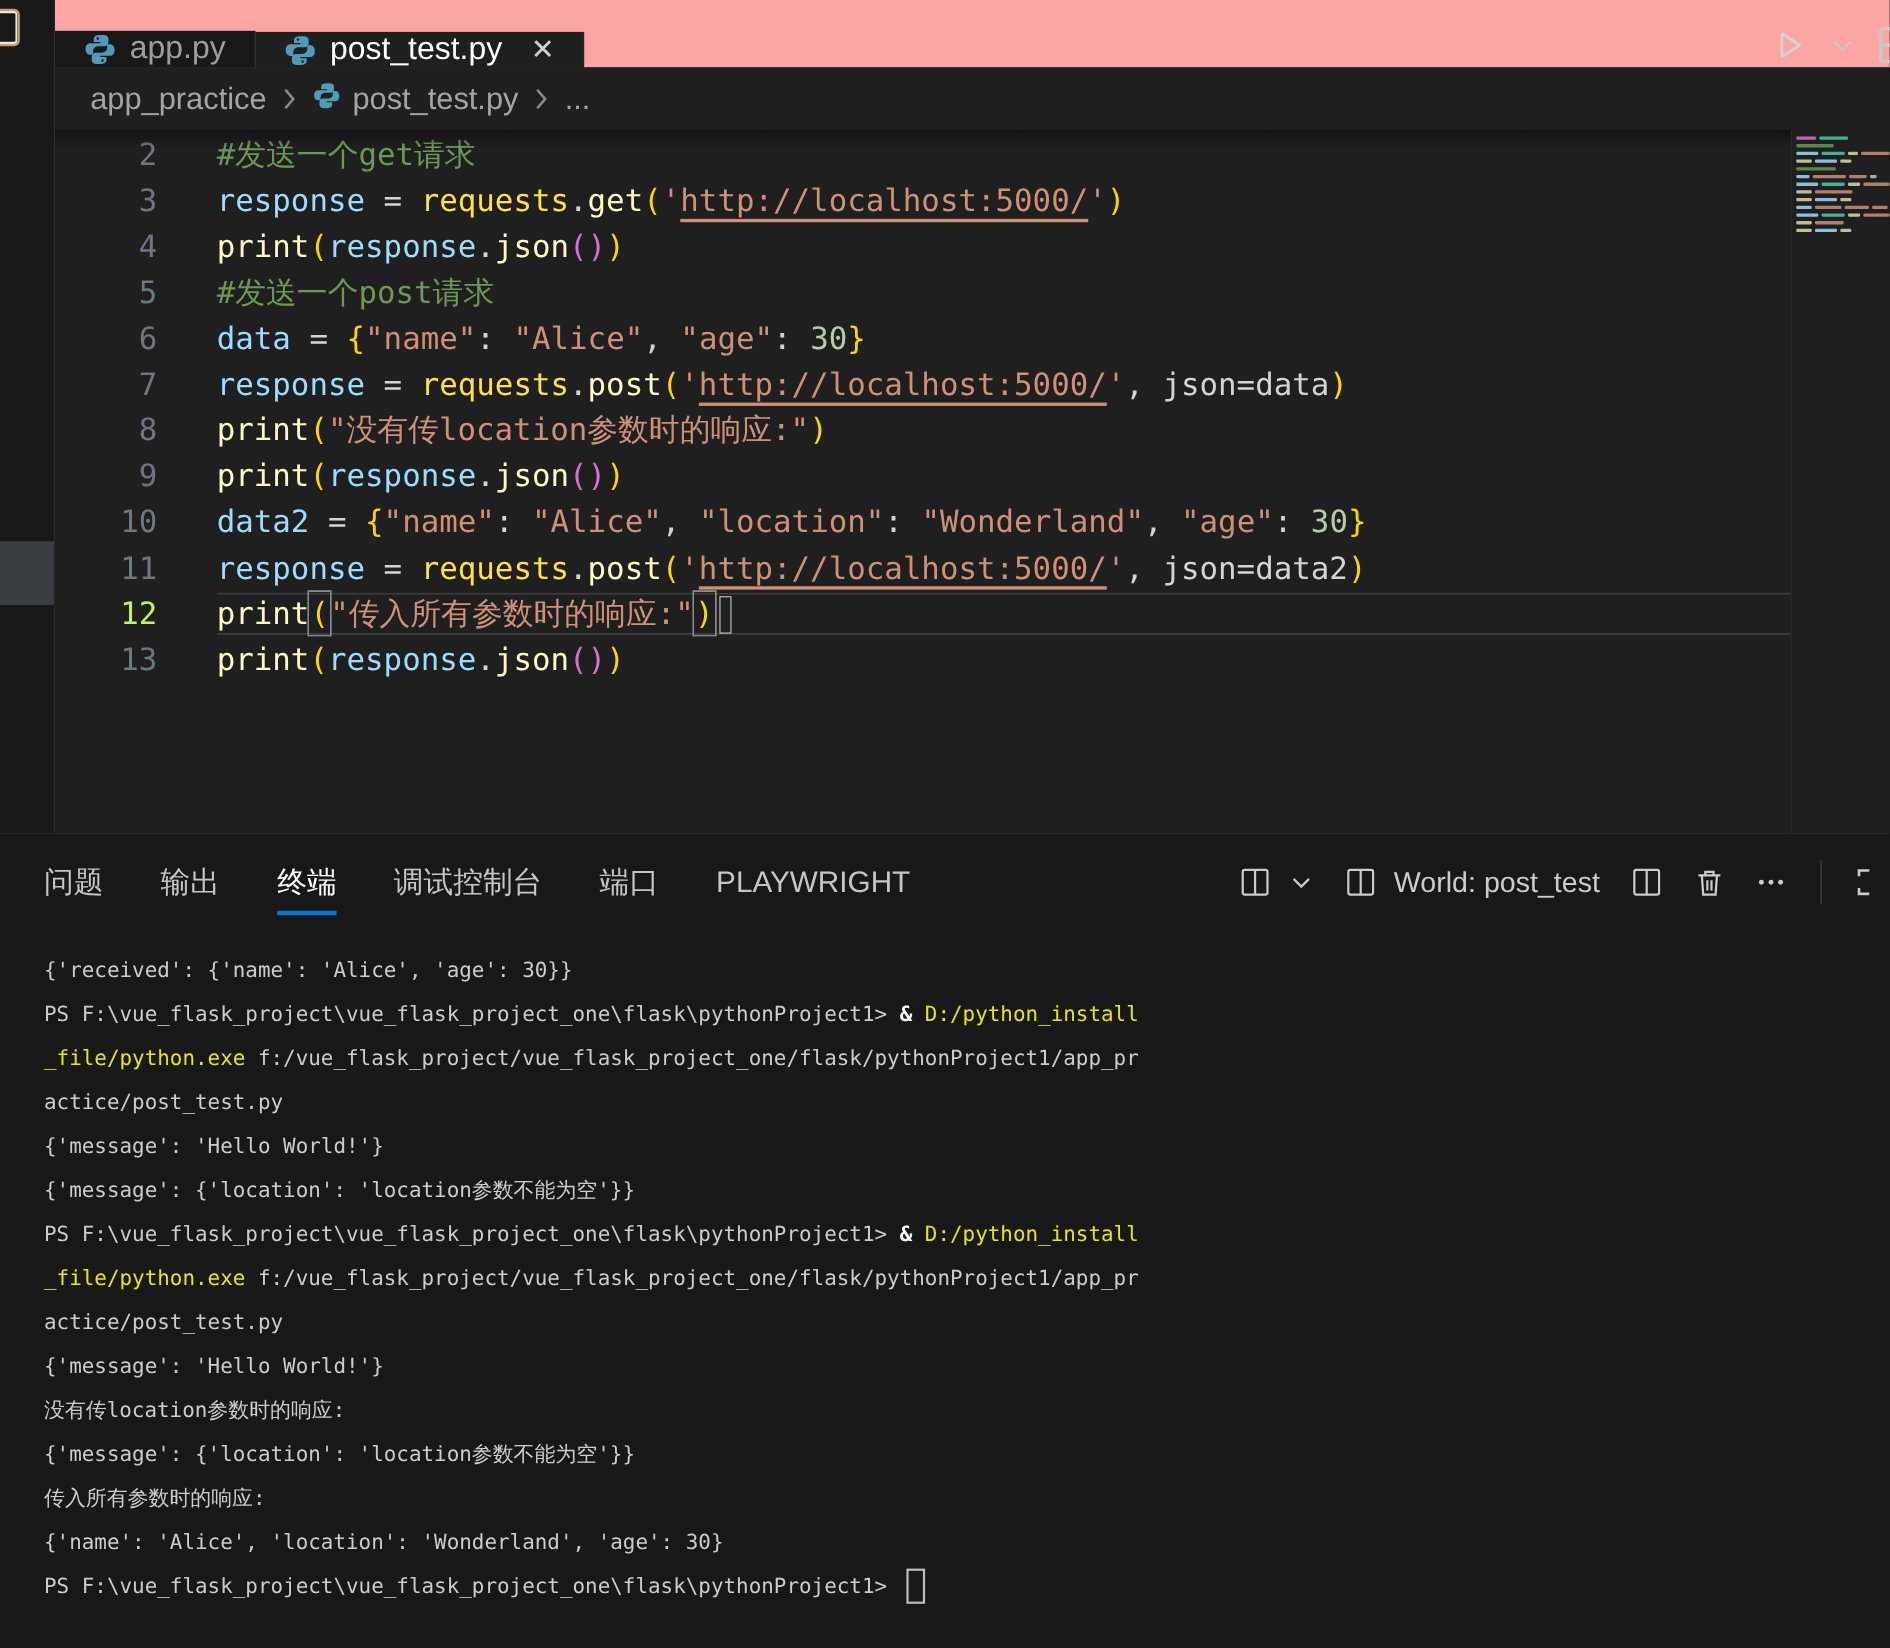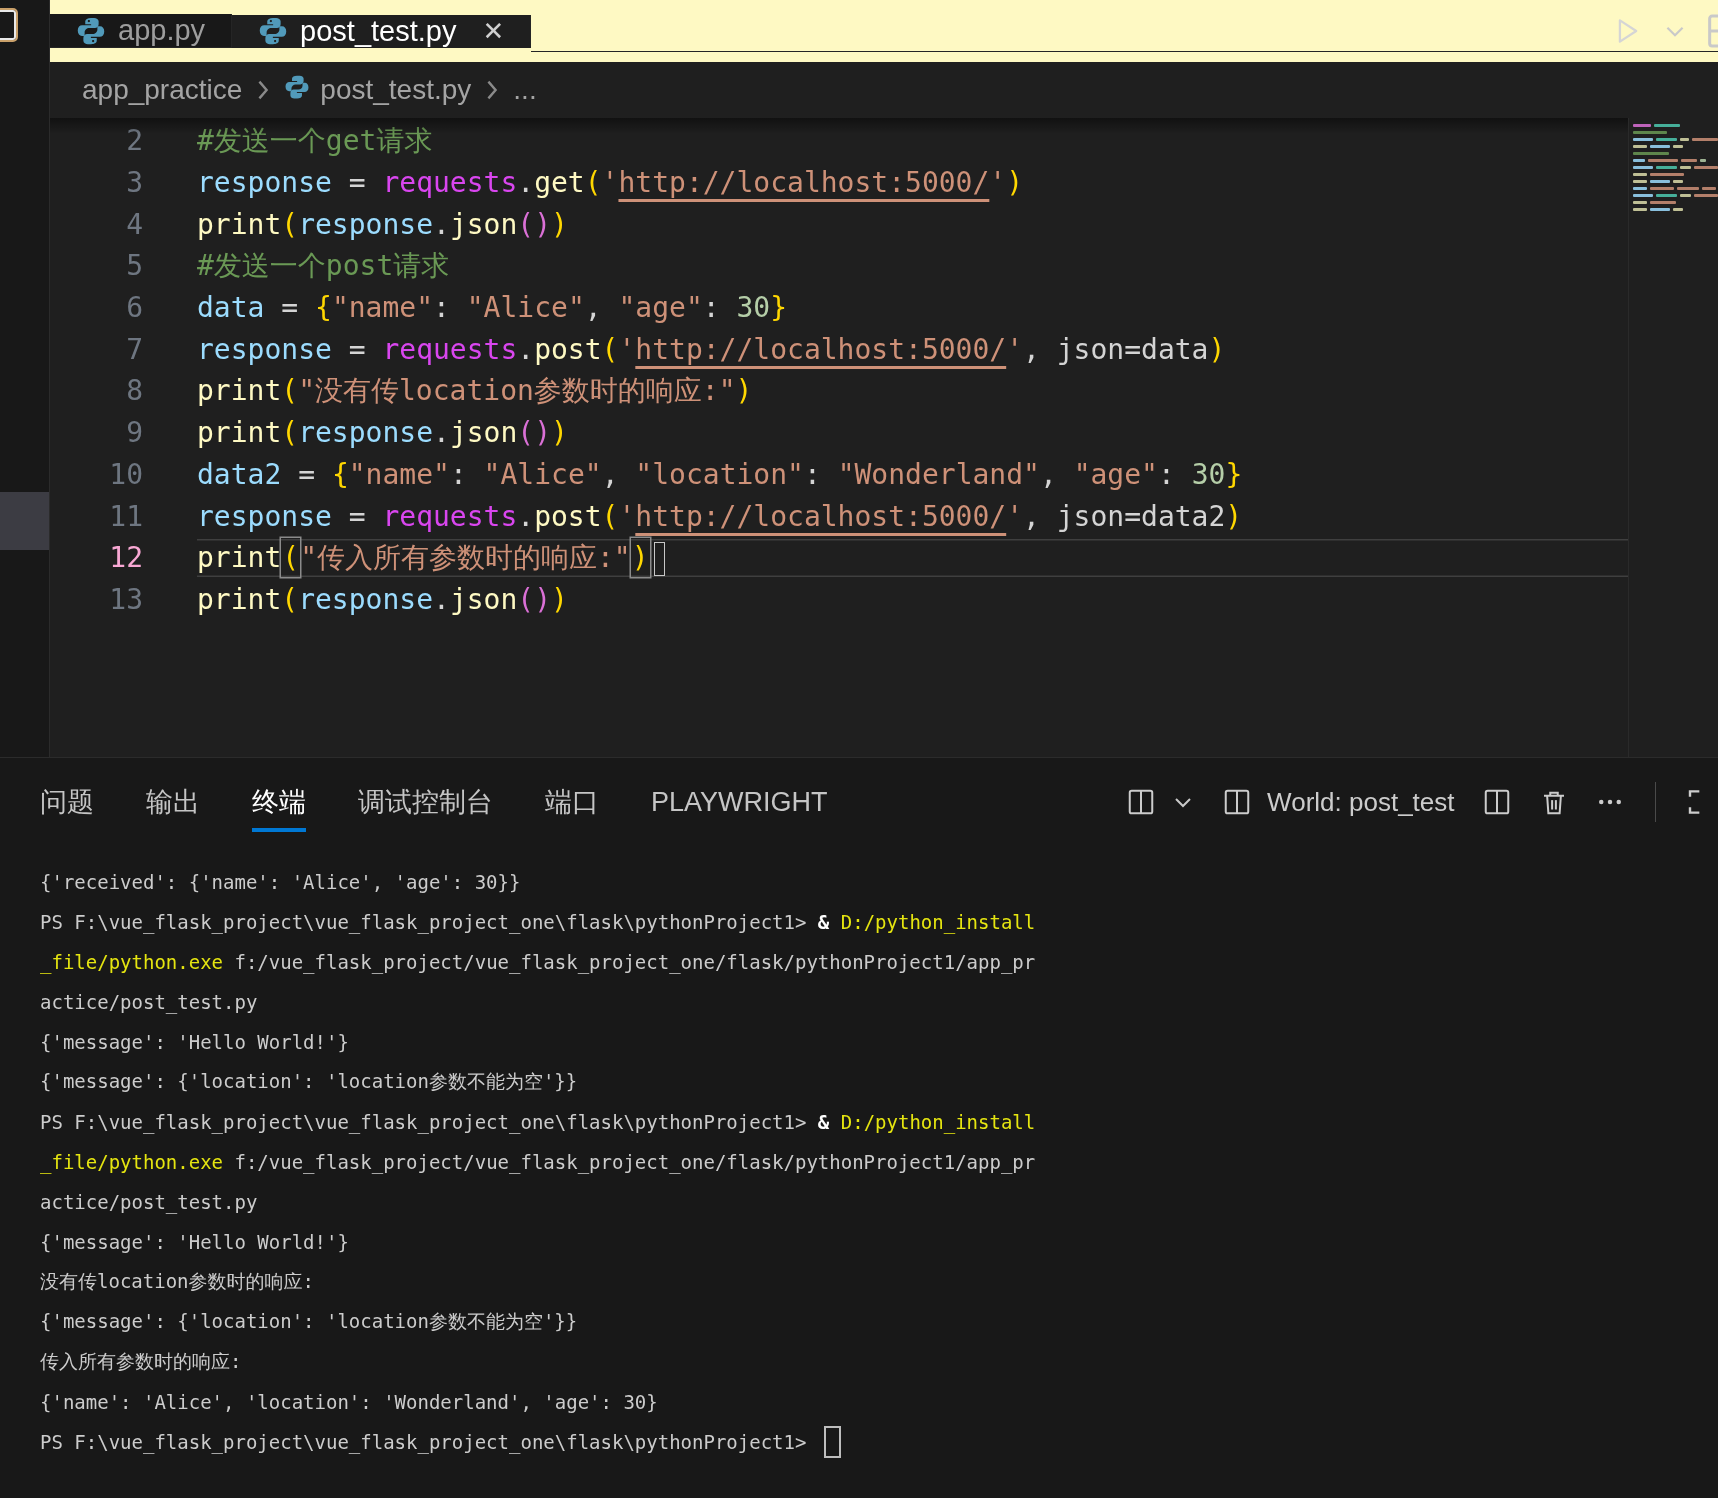--- a/index.html
+++ b/index.html
@@ -11,21 +11,21 @@
   
   .left-strip { width:50px; background:#181818; border-right:1px solid #2b2b2b; position:relative; flex:none; }
   .partial-icon { position:absolute; left:-14px; top:8px; width:32px; height:34px;
                   border:2.5px solid #c9a06a; border-radius:5px; background:#181818;
                   box-shadow:inset 0 0 0 2px #e8e8e8; }
   .drag-thumb { position:absolute; left:0; top:492px; width:49px; height:58px; background:#3c3c43; }
 
   
   .editor-col { flex:1; display:flex; flex-direction:column; min-width:0; }
 
-  .tabbar { height:62px; background:#fef9c3; display:flex; align-items:center; flex:none; }
+  .tabbar { height:62px; background:#fca5a5; display:flex; align-items:flex-end; flex:none; }
   .tab { display:flex; align-items:center; gap:12px; padding:0 26px; font-size:29px;
          border-right:1px solid #252525; cursor:pointer; }
   .tab.inactive { color:#9d9d9d; background:#181818; border-bottom:1px solid #252525; }
   .tab.active { color:#ffffff; background:#1f1f1f; }
   .tab .close { font-size:26px; color:#d0d0d0; margin-left:14px; }
   .tab-rest { flex:1; border-bottom:1px solid #252525; display:flex; align-items:center;
               justify-content:flex-end; gap:22px; padding-right:0; }
   .ed-actions { display:flex; align-items:center; gap:18px; color:#cfcfcf; margin-right:-10px; }
 
   .breadcrumb { height:56px; background:#1f1f1f; display:flex; align-items:center; gap:10px;
@@ -34,25 +34,25 @@
   .crumb-sep { color:#8a8a8a; font-size:24px; padding:0 2px; }
 
   .editor-body { flex:1; display:flex; min-height:0; position:relative; background:#1f1f1f; }
   .code-area { flex:1; position:relative; padding-top:2px; overflow:hidden;
                font-family:"DejaVu Sans Mono", monospace; font-size:28px; }
   .scroll-shadow { position:absolute; top:0; left:0; right:0; height:16px; pointer-events:none;
                    background:linear-gradient(to bottom, rgba(0,0,0,0.45), rgba(0,0,0,0)); z-index:5; }
   .code-line { display:flex; height:41.7px; align-items:center; white-space:pre; }
   .code-line .gutter { width:147px; flex:none; text-align:right; padding-right:54px;
                        color:#6e7681; font-size:28px; }
-  .code-line.current .gutter { color:#f9a8d4; }
+  .code-line.current .gutter { color:#bef264; }
   .code-line .code { flex:1; min-width:0; }
   .code-line.current .code { box-shadow: inset 0 1.5px 0 #3f3f3f, inset 0 -1.5px 0 #3f3f3f; }
   .tok-cm{color:#6A9955;} .tok-v{color:#9CDCFE;} .tok-o{color:#D4D4D4;}
-  .tok-m{color:#d946ef;} .tok-f{color:#fef9c3;} .tok-b1{color:#FFD700;}
+  .tok-m{color:#fde047;} .tok-f{color:#fef9c3;} .tok-b1{color:#FFD700;}
   .tok-b2{color:#DA70D6;} .tok-s{color:#CE9178;} .tok-n{color:#B5CEA8;}
   .tok-su{color:#CE9178; text-decoration:underline; text-underline-offset:7px; text-decoration-thickness:2.5px;}
   .tok-bx{color:#FFD700; box-shadow:0 0 0 1.5px #8b8b8b; padding:3px 1px; }
   .ed-cursor { display:inline-block; width:11px; height:34px; border:1.5px solid #c8c8c8;
                vertical-align:middle; margin-left:4px; }
 
   .minimap { width:90px; flex:none; border-left:1px solid rgba(255,255,255,0.05);
              padding-top:6px; position:relative; }
   .mm-row { display:flex; gap:3px; height:3px; margin:0 0 4px 4px; }
   .mm-seg { height:3px; border-radius:1px; opacity:0.85; }

